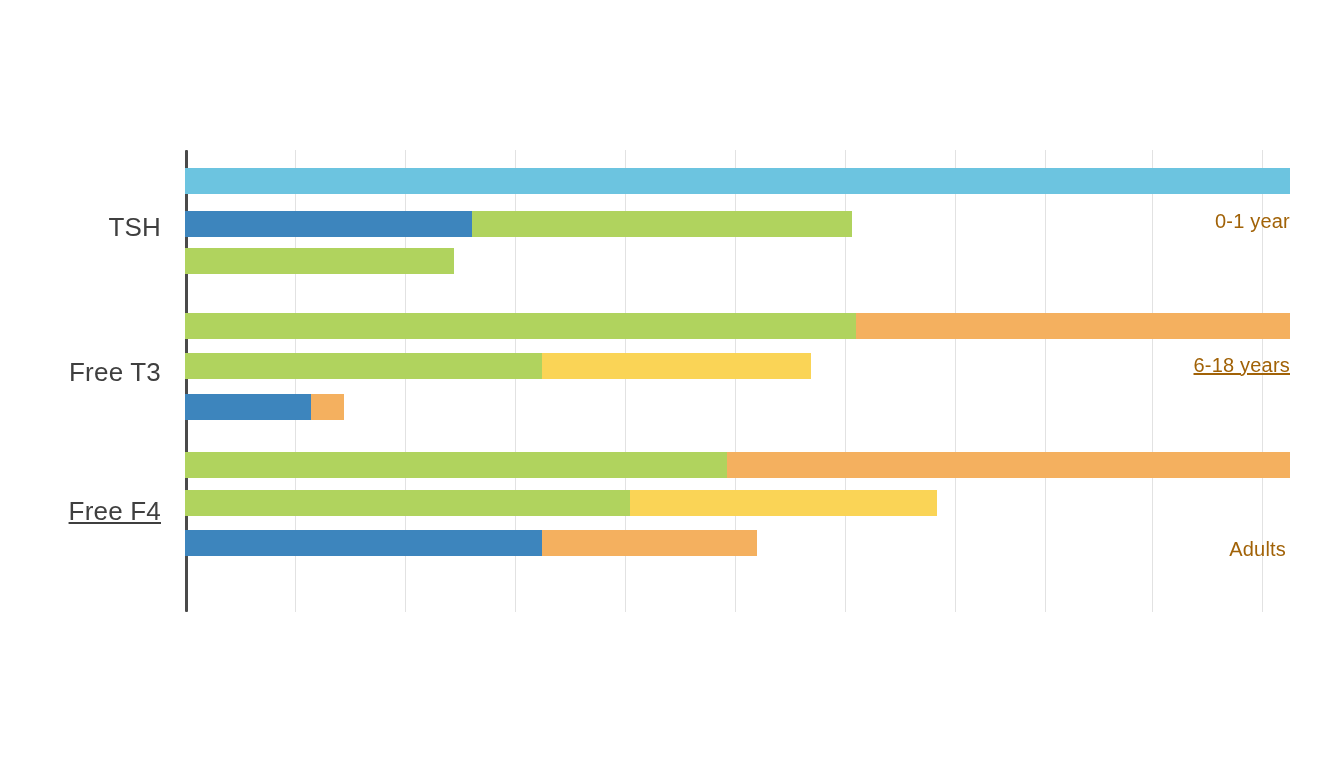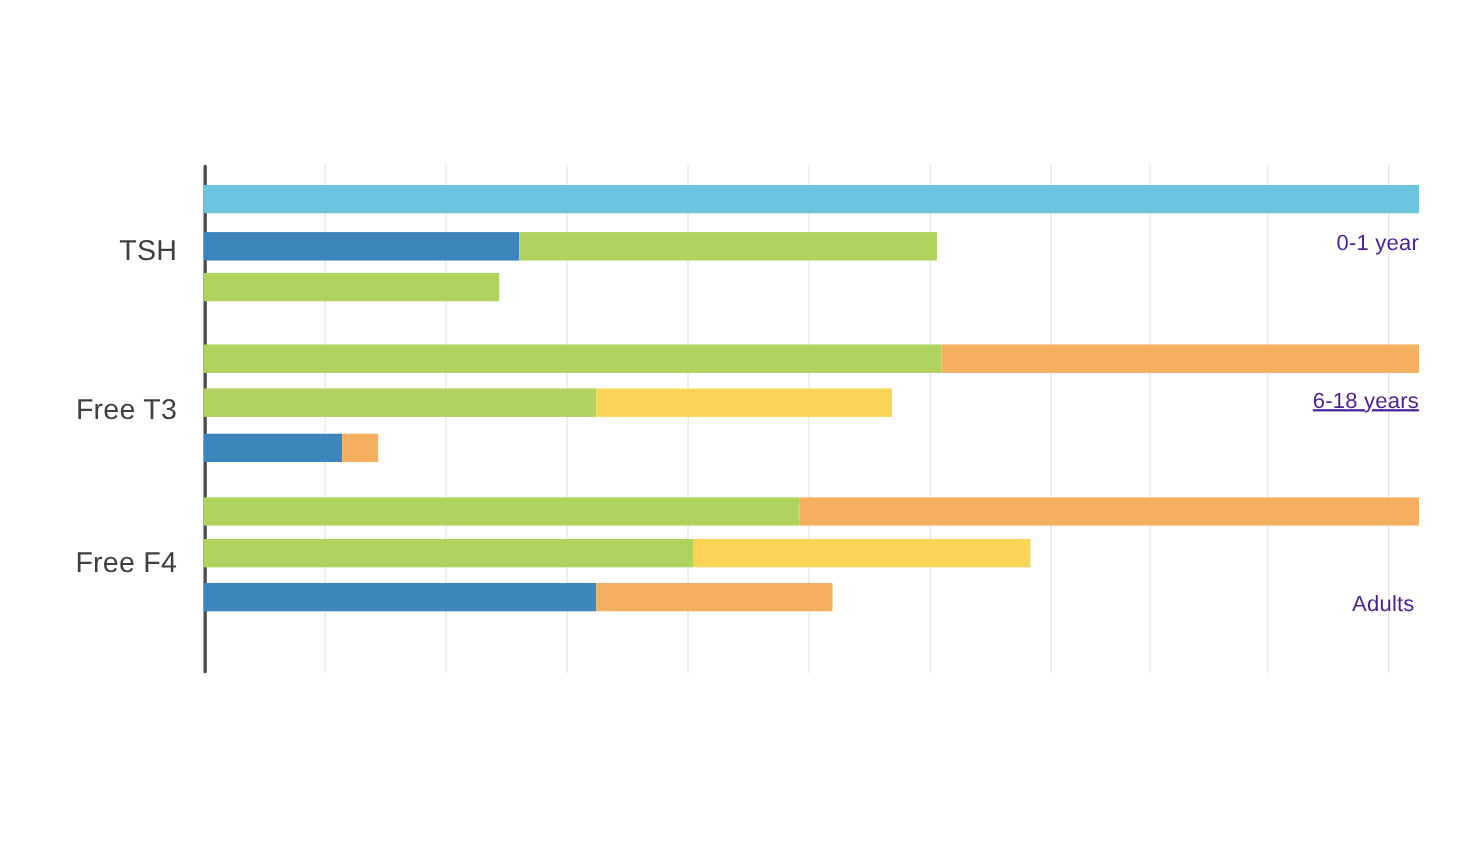--- a/index.html
+++ b/index.html
@@ -63,21 +63,21 @@
     right: 1183px;
     color: #3f3f3f;
     font-size: 26px;
     letter-spacing: 0.2px;
     white-space: nowrap;
     text-align: center;
   }
   
   .series-label {
     position: absolute;
-    color: #4c1d95;
+    color: #a16207;
     font-size: 20px;
     letter-spacing: 0.2px;
     white-space: nowrap;
     text-align: center;
   }
 </style>
 </head>
 <body>
 
 <div id="chart-root">
@@ -130,21 +130,21 @@
       </div>
       <div class="bar" style="left: 185px; top: 530px; width: 571.741px;">
         <div class="bar-seg" style="background: rgb(61, 133, 189); width: 357.338px;"></div>
         <div class="bar-seg" style="background: rgb(244, 176, 95); width: 214.403px;"></div>
       </div>
     </div>
 
   <div id="cat-labels-layer">
       <div class="cat-label" style="top: 212px;">TSH</div>
       <div class="cat-label" style="top: 357px;">Free T3</div>
-      <div class="cat-label" style="top: 496px;">Free F4</div>
+      <div class="cat-label" style="top: 496px; text-decoration: underline;">Free F4</div>
     </div>
 
   <div id="series-labels-layer">
       <div class="series-label" style="top: 210px; right: 54px;">0-1 year</div>
       <div class="series-label" style="top: 354px; right: 54px; text-decoration: underline;">6-18 years</div>
       <div class="series-label" style="top: 538px; right: 58px;">Adults</div>
     </div>
 
 </div>
 

